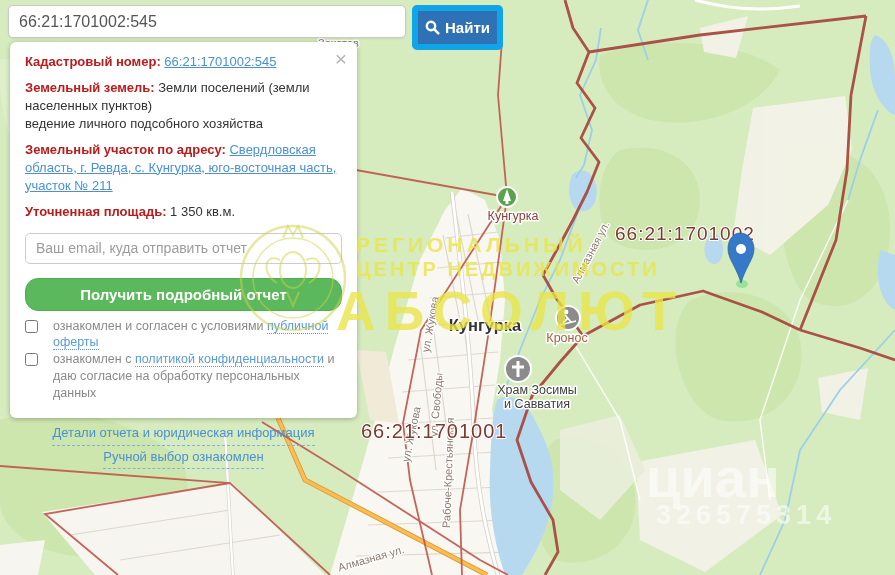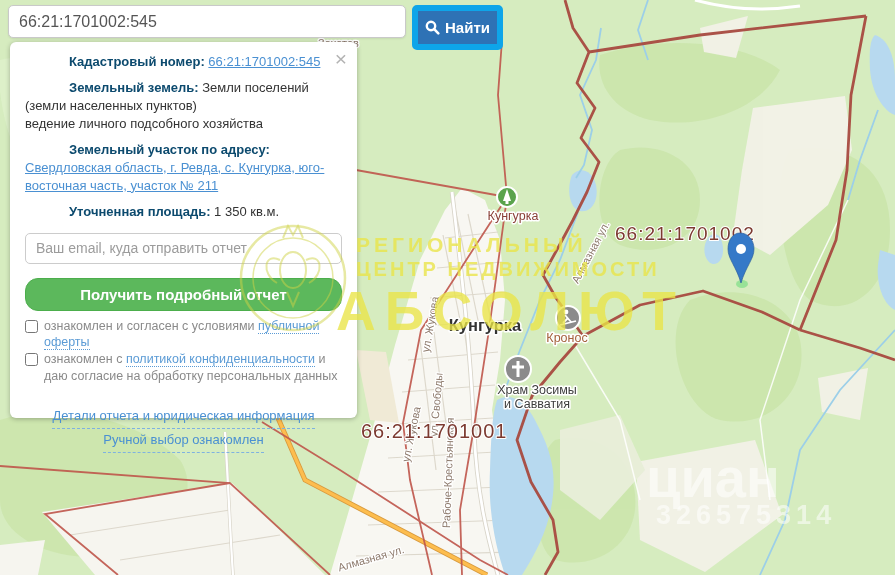--- a/index.html
+++ b/index.html
@@ -22,32 +22,32 @@
     font-family:"Liberation Sans",sans-serif;background:#fff;box-shadow:0 1px 2px rgba(0,0,0,.08);}
   .search-btn{position:absolute;left:412px;top:5px;width:79px;height:33px;background:#2e72b5;
     border:6px solid #0ea5e9;border-radius:5px;color:#fff;font-size:15px;font-weight:bold;
     display:flex;align-items:center;justify-content:center;gap:5px;cursor:pointer;
     font-family:"Liberation Sans",sans-serif;}
 
   
   .panel{position:absolute;left:10px;top:42px;width:347px;height:376px;z-index:10;
     background:#fff;border-radius:6px;box-shadow:0 1px 5px rgba(0,0,0,.28);
     padding:11px 15px;box-sizing:border-box;font-size:13px;color:#333;line-height:1.38;}
-  .panel b{color:#0c4a6e;margin-left:44px;}
+  .panel b{color:#b91c1c;}
   .panel a{color:#4a90d2;text-decoration:underline;cursor:pointer;}
   .panel .row{margin-bottom:8px;}
   .close-x{position:absolute;top:6px;right:10px;font-size:21px;color:#b3b3b3;cursor:pointer;
     line-height:1;font-weight:normal;}
   .email-input{width:100%;box-sizing:border-box;height:31px;border:1px solid #ccc;border-radius:5px;
     padding:0 10px;font-size:14px;color:#555;font-family:"Liberation Sans",sans-serif;margin:4px 0 14px 0;}
   .email-input::placeholder{color:#9c9c9c;}
   .submit-btn{width:100%;height:33px;background:#5cb85c;border:1px solid #4cae4c;border-radius:13px;
     color:#fff;font-size:15px;font-weight:bold;cursor:pointer;margin-bottom:7px;
     font-family:"Liberation Sans",sans-serif;}
-  .cb{display:flex;align-items:flex-start;gap:6px;font-size:12.5px;color:#8a8a8a;line-height:1.35;}
+  .cb{display:flex;align-items:flex-start;gap:15px;font-size:12.5px;color:#8a8a8a;line-height:1.35;}
   .cb input{margin:2px 0 0 0;width:13px;height:13px;flex:0 0 auto;}
   .cb a{color:#5b9bd5;text-decoration:none;border-bottom:1px dotted #5b9bd5;}
   .panel-links{text-align:center;margin-top:20px;font-size:13px;line-height:1.75;}
   .panel-links a{display:inline-block;color:#4a90d2;text-decoration:none;
     border-bottom:1px dashed #7fb2e0;}
 
   
   .wm-svg{position:absolute;left:0;top:0;z-index:20;pointer-events:none;}
   .wm-yellow{fill:rgba(233,228,70,0.78);font-family:"Liberation Serif",serif;font-weight:bold;}
   .wm-white{fill:rgba(255,255,255,0.55);font-weight:bold;}

